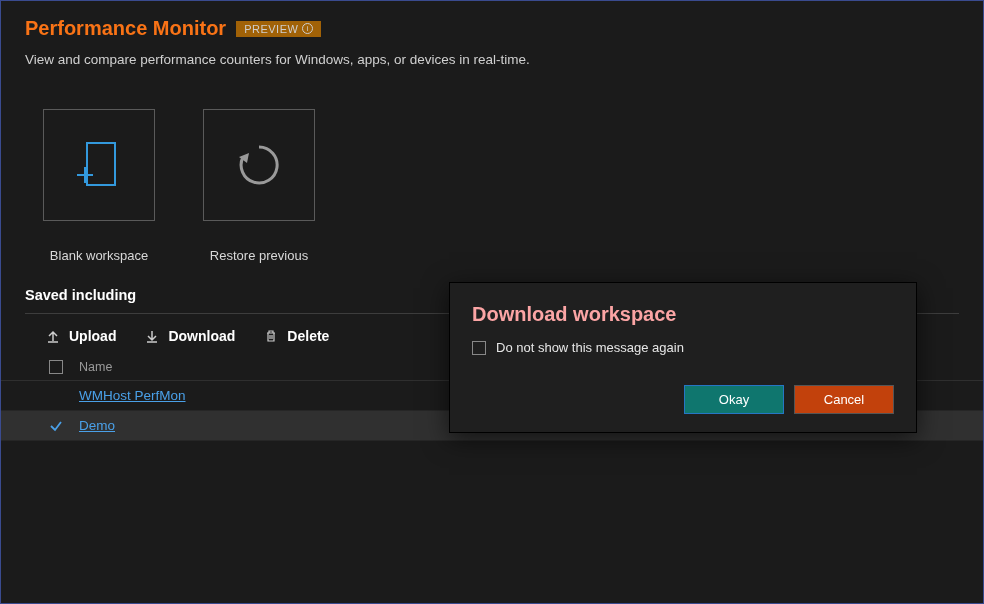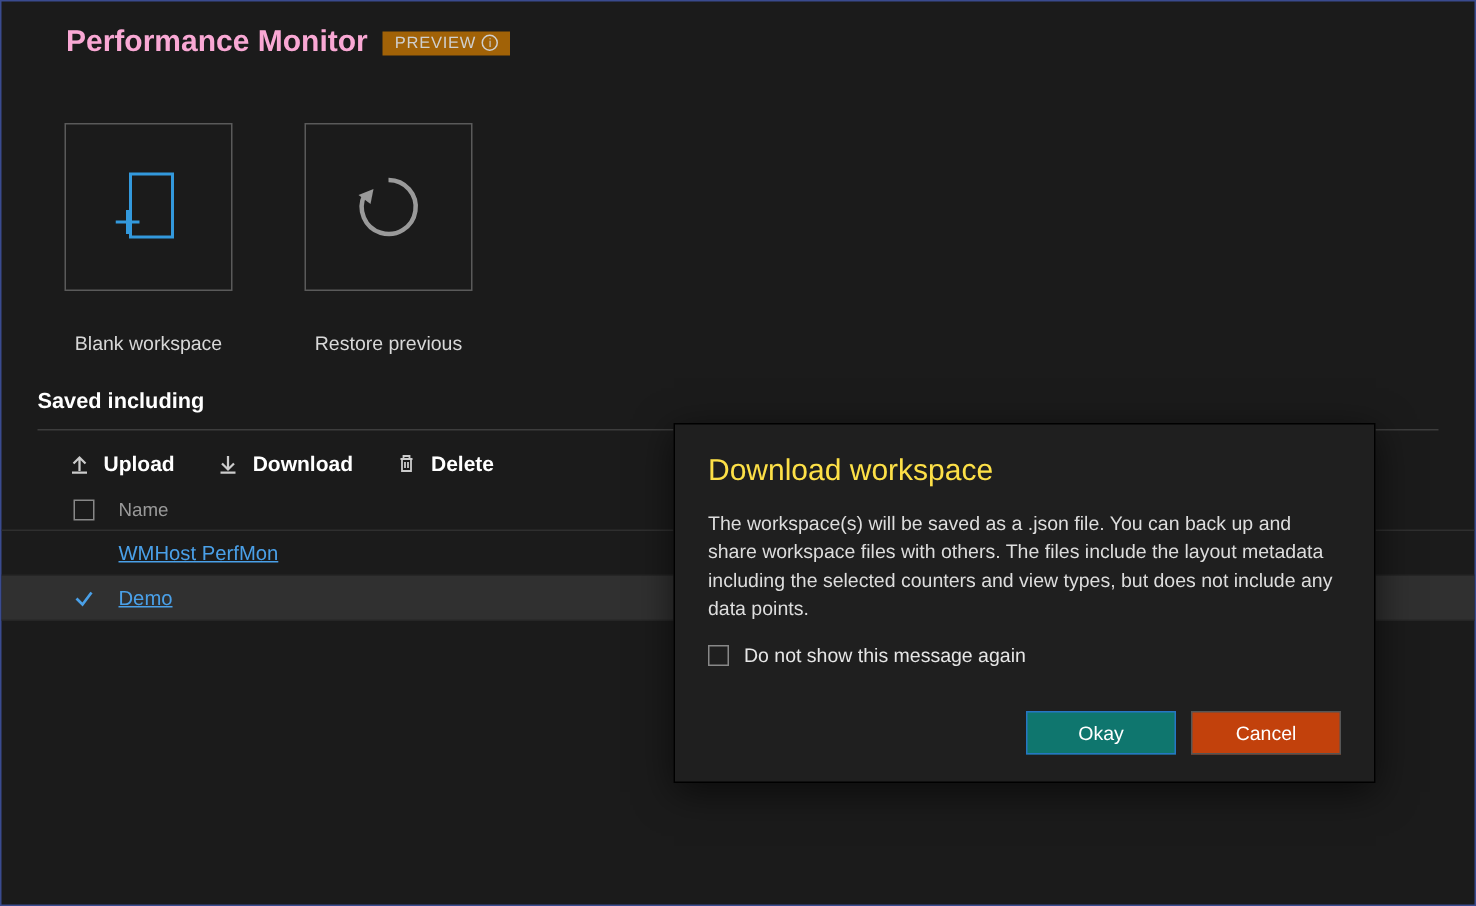--- a/index.html
+++ b/index.html
@@ -17,22 +17,21 @@
     padding: 16px 24px 8px 24px;
   }
   .title-row {
     display: flex;
     align-items: center;
     gap: 10px;
   }
   .page-title {
     font-size: 20px;
     font-weight: 600;
-    color: #f9a8d4;
-    margin-left: 19px;
+    color: #f97316;
   }
   .preview-badge {
     background: #a16207;
     color: #cfcfcf;
     font-size: 11px;
     padding: 2px 8px;
     display: inline-flex;
     align-items: center;
     gap: 4px;
     letter-spacing: 0.5px;
@@ -154,22 +153,22 @@
     top: 281px;
     left: 448px;
     width: 468px;
     background: #1f1f1f;
     border: 1px solid #000;
     box-shadow: 0 6px 24px rgba(0,0,0,0.6);
     padding: 20px 22px 18px 22px;
   }
   .dlg-title {
     font-size: 20px;
-    font-weight: 400;
-    color: #fde047;
+    font-weight: 700;
+    color: #fca5a5;
     margin-bottom: 14px;
   }
   .dlg-body {
     font-size: 13px;
     color: #ddd;
     line-height: 1.45;
     margin-bottom: 14px;
   }
   .dlg-check-row {
     display: flex;
@@ -202,20 +201,21 @@
 <body>
 
 <div class="header">
   <div class="title-row">
     <div class="page-title">Performance Monitor</div>
     <div class="preview-badge">
       <span>PREVIEW</span>
       <span class="info-circle">i</span>
     </div>
   </div>
+  <div class="subtitle">View and compare performance counters for Windows, apps, or devices in real-time.</div>
 </div>
 
 <div class="tiles">
   <div class="tile-group">
     <div class="tile">
       <svg width="44" height="52">
         <rect x="10" y="4" width="28" height="42" fill="none" stroke="#3399dd" stroke-width="2"></rect>
         <line x1="0" y1="36" x2="16" y2="36" stroke="#3399dd" stroke-width="2"></line>
         <line x1="8" y1="28" x2="8" y2="44" stroke="#3399dd" stroke-width="2"></line>
       </svg>
@@ -276,21 +276,20 @@
   <span class="status-cell">
     <svg width="14" height="14">
         <path d="M2 7 L6 11 L12 3" stroke="#4aa0e8" stroke-width="1.8" fill="none"></path>
       </svg>
   </span>
   <span class="link">Demo</span>
 </div>
 
 <div class="dialog">
   <div class="dlg-title">Download workspace</div>
-  <div class="dlg-body">The workspace(s) will be saved as a .json file. You can back up and share workspace files with others. The files include the layout metadata including the selected counters and view types, but does not include any data points.</div>
   <div class="dlg-check-row">
     <span class="chk"></span>
     <span>Do not show this message again</span>
   </div>
   <div class="dlg-buttons">
     <div class="btn primary">Okay</div>
     <div class="btn">Cancel</div>
   </div>
 </div>
 

